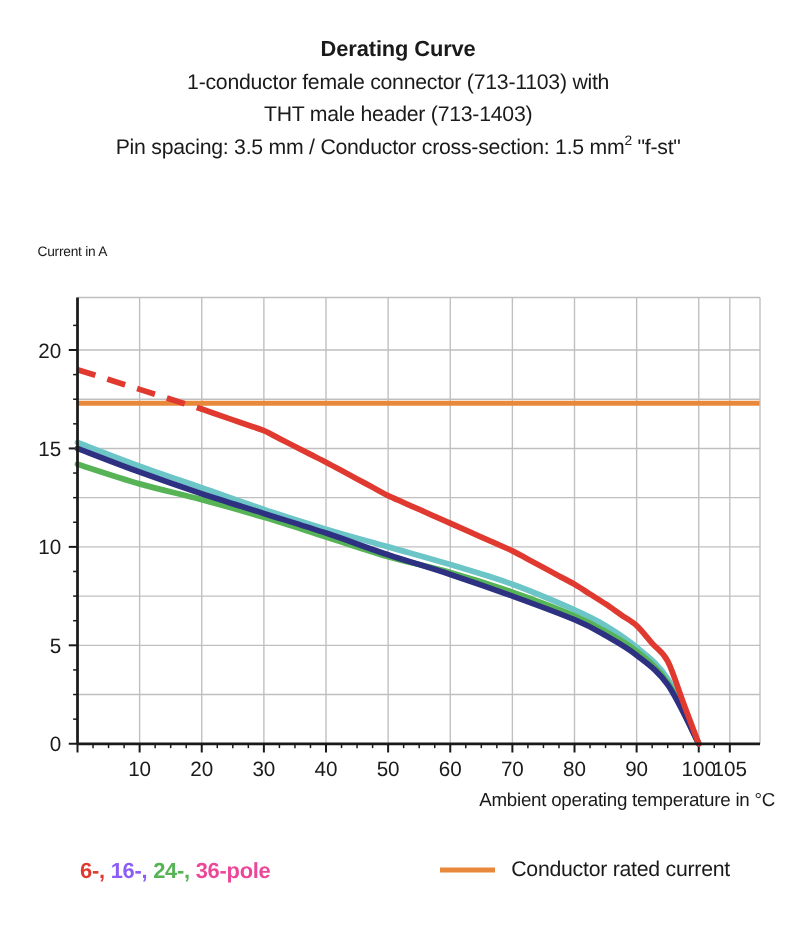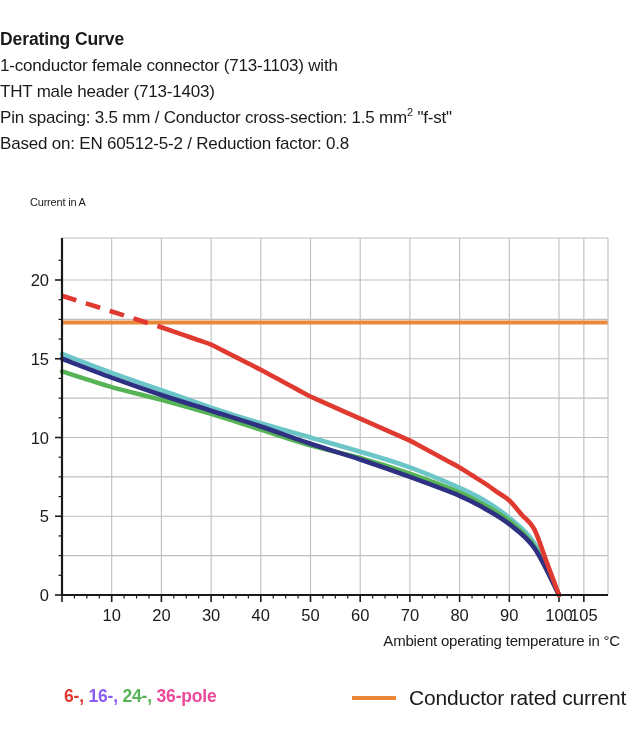--- a/index.html
+++ b/index.html
@@ -13,20 +13,21 @@
     font-family: "Liberation Sans", sans-serif;
     color: #1a1a1a;
     overflow: hidden;
     position: relative;
   }
 
   
   #title-block {
     width: 637px;
     padding-top: 26px;
+    text-align: center;
   }
   #title-block .t-main {
     font-size: 17.5px;
     font-weight: bold;
     line-height: 27px;
     letter-spacing: -0.1px;
   }
   #title-block .t-sub {
     font-size: 17px;
     font-weight: normal;
@@ -81,21 +82,21 @@
     top: 0;
     font-size: 17.5px;
     font-weight: bold;
     letter-spacing: -0.2px;
     white-space: nowrap;
   }
   #legend-rated {
     position: absolute;
     left: 352px;
     top: 0;
-    font-size: 21px;
+    font-size: 17px;
     letter-spacing: -0.2px;
     white-space: nowrap;
     display: flex;
     align-items: center;
     text-align: right;
   }
   #legend-rated .swatch {
     display: inline-block;
     width: 44px;
     height: 4px;
@@ -105,21 +106,20 @@
   }
 </style>
 </head>
 <body>
 
 <div id="title-block">
   <div class="t-main">Derating Curve</div>
   <div class="t-sub">1-conductor female connector (713-1103) with</div>
   <div class="t-sub">THT male header (713-1403)</div>
   <div class="t-sub"><span>Pin spacing: 3.5 mm / Conductor cross-section: 1.5 mm</span><sup>2</sup><span> "f-st"</span></div>
-  <div class="t-sub">Based on: EN 60512-5-2 / Reduction factor: 0.8</div>
 </div>
 
 <div id="y-axis-title">Current in A</div>
 <div id="x-axis-title">Ambient operating temperature in °C</div>
 
 <div id="plot-wrap">
   <svg id="plot-svg" width="637" height="680" viewBox="0 0 637 680">
     <g id="grid-layer">
         <line x1="62" x2="608" y1="555.625" y2="555.625" stroke="#BFBFBF" stroke-width="1.1"></line>
         <line x1="62" x2="608" y1="516.25" y2="516.25" stroke="#BFBFBF" stroke-width="1.1"></line>

